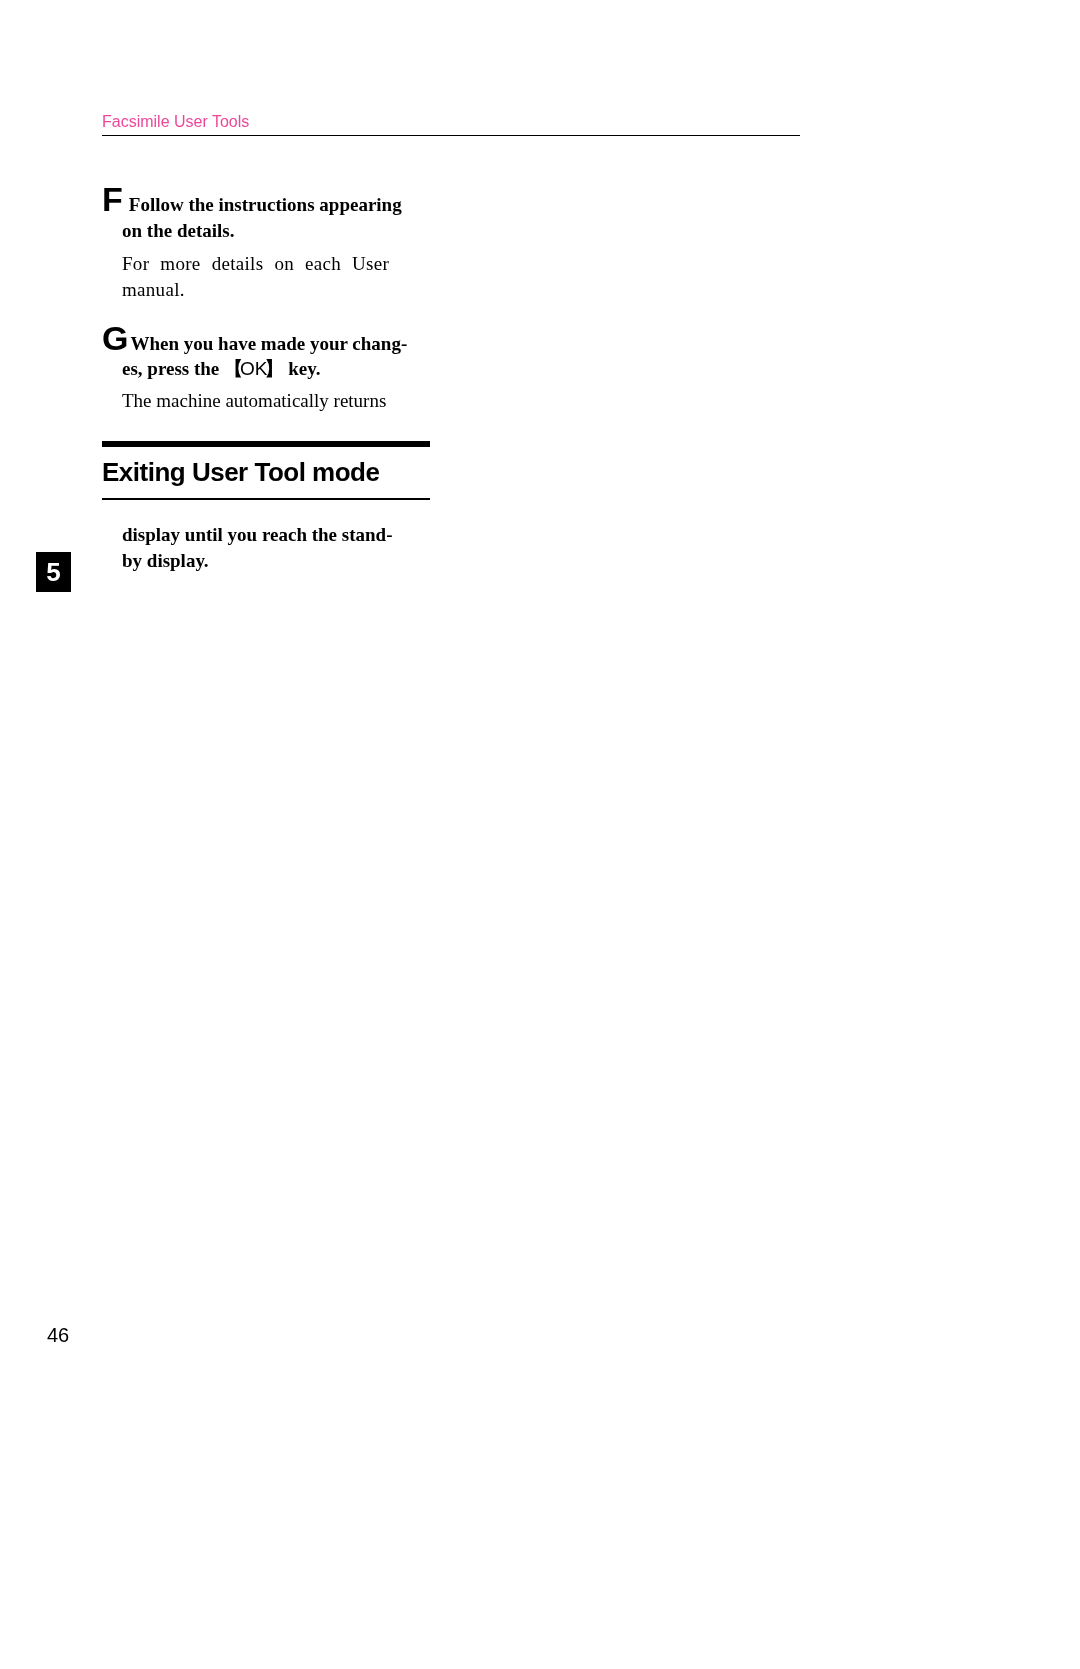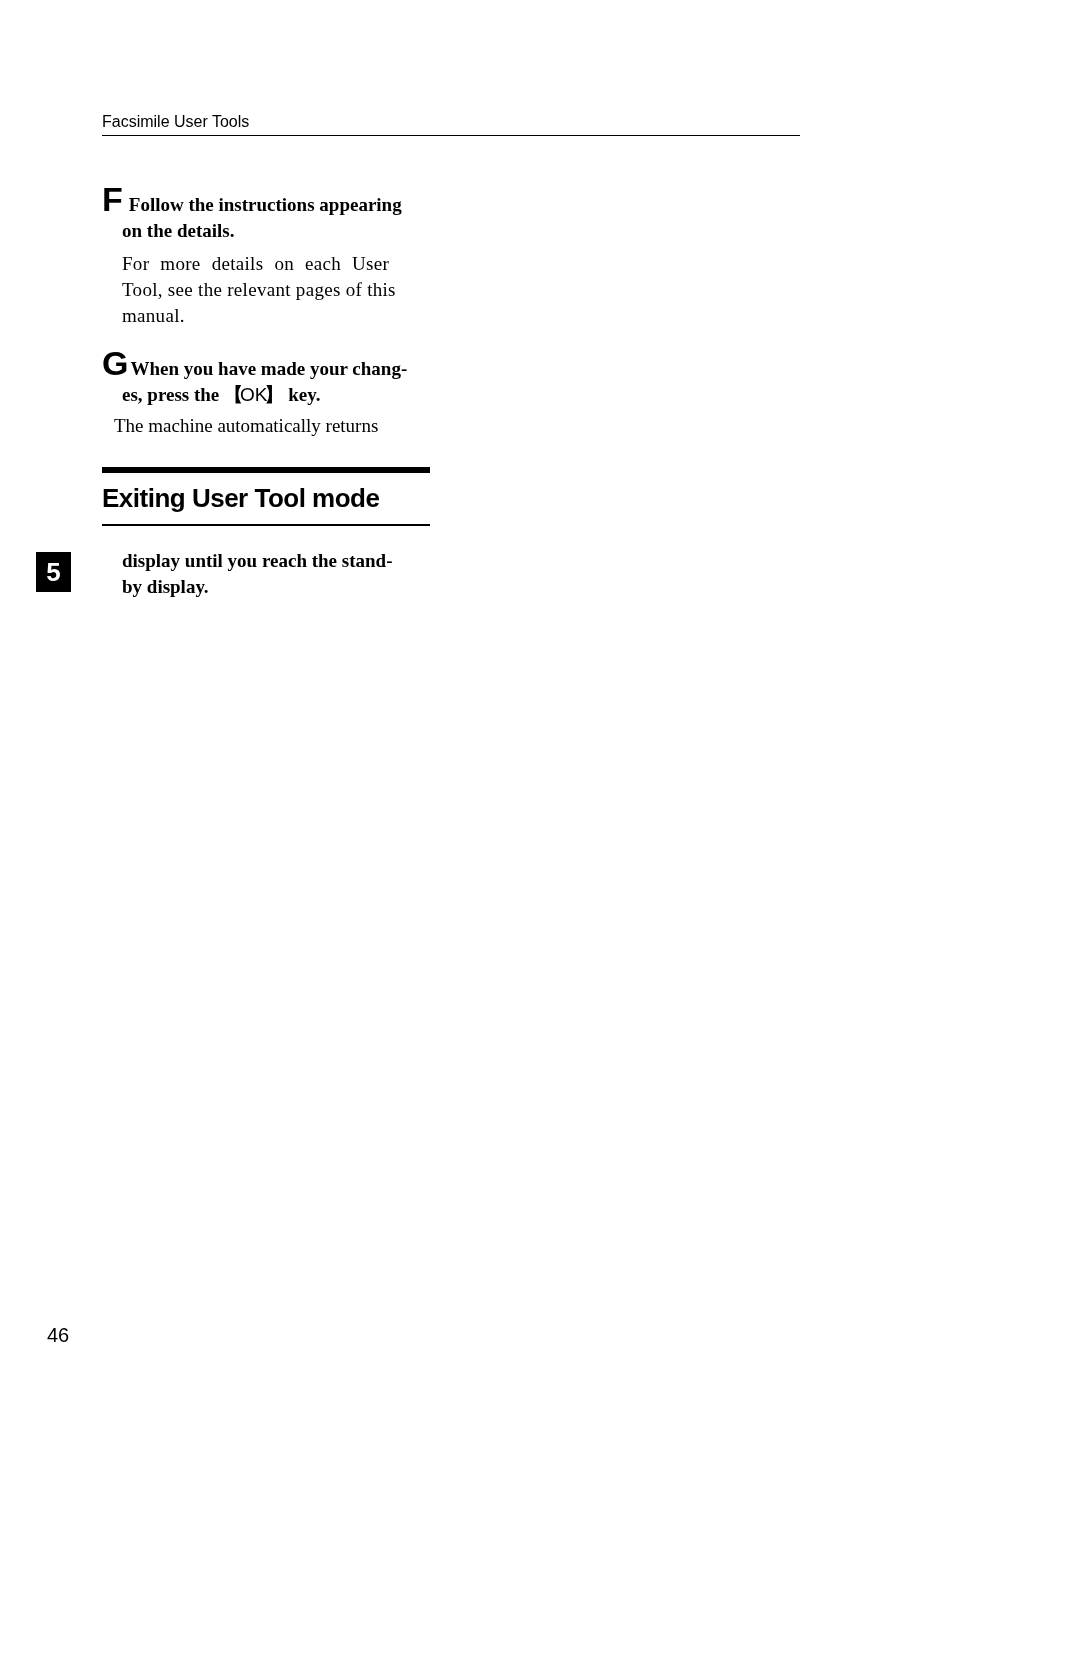--- a/index.html
+++ b/index.html
@@ -9,21 +9,21 @@
       background: #fff;
       font-family: Georgia, 'Times New Roman', serif;
       position: relative;
     }
     .header-text {
       position: absolute;
       left: 102px;
       top: 113px;
       font-family: Arial, Helvetica, sans-serif;
       font-size: 16px;
-      color: #000000;
+      color: #ec4899;
     }
     .header-line {
       position: absolute;
       left: 102px;
       top: 135px;
       width: 698px;
       height: 1px;
       background: #000;
     }
     .content-column {
@@ -57,21 +57,21 @@
       font-size: 19px;
       line-height: 1.35;
       text-align: justify;
       letter-spacing: 0.3px;
     }
     .step-body.wide {
       word-spacing: 2px;
     }
     .step-g-body {
       margin-top: 6px;
-      margin-left: 12px;
+      margin-left: 20px;
       font-family: Georgia, 'Times New Roman', serif;
       font-size: 19px;
       line-height: 1.35;
     }
     .keycap {
       font-family: Arial, Helvetica, sans-serif;
       font-weight: normal;
       white-space: nowrap;
       font-size: 19px;
     }
@@ -145,21 +145,20 @@
 
 <div class="content-column">
 
   <div class="step">
     <div>
       <span class="step-letter">F</span>
       <span class="step-heading">Follow the instructions appearing</span>
     </div>
     <div class="step-heading" style="margin-left:20px;">on the details.</div>
     <div class="step-body wide" style="word-spacing:6px;">For more details on each User</div>
-    <div class="step-body" style="margin-top:0;">Tool, see the relevant pages of this</div>
     <div class="step-body" style="margin-top:0;">manual.</div>
   </div>
 
   <div class="step">
     <div>
       <span class="step-letter">G</span><span class="step-heading">When you have made your chang-</span>
     </div>
     <div class="step-heading" style="margin-left:20px;">
       <span>es, press the </span><span class="keycap">OK</span><span> key.</span>
     </div>

